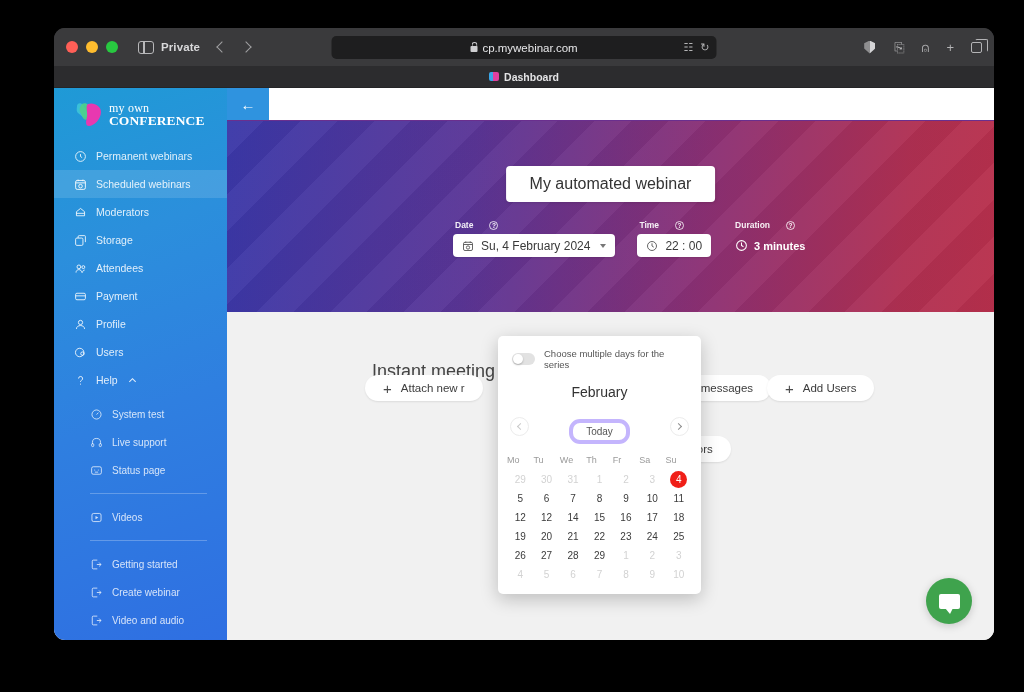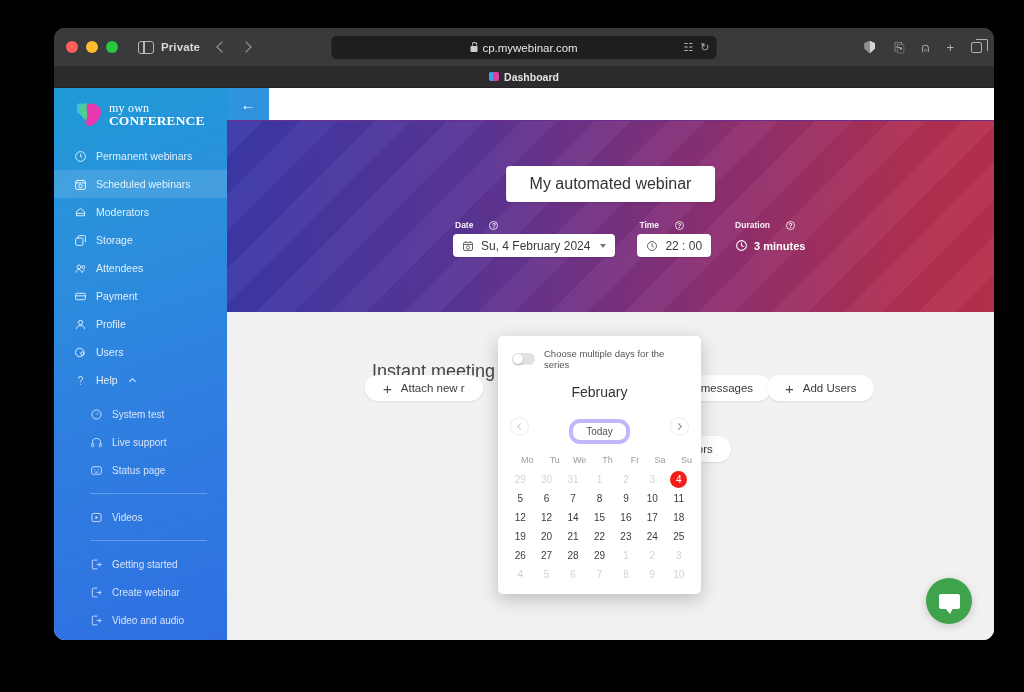--- a/index.html
+++ b/index.html
@@ -197,21 +197,21 @@
     display: flex; align-items: center; justify-content: center;
   }
   .nav-chev { width: 5px; height: 5px; border-top: 1.2px solid #c9c9c9; border-right: 1.2px solid #c9c9c9; }
   .nav-chev.left { transform: rotate(-135deg); margin-left: 1.5px; }
   .nav-chev.right { transform: rotate(45deg); margin-right: 1.5px; border-top-color: #8d8d8d; border-right-color: #8d8d8d; }
   .today-pill {
     border: 4px solid #c4b5fd; border-radius: 11px; padding: 3px 13px;
     font-size: 10px; color: #555; margin-top: 10px;
   }
   .cal-grid { display: grid; grid-template-columns: repeat(7, 1fr); padding: 0 9px; }
-  .cal-dow { text-align: right; font-size: 9px; color: #9a9a9a; padding: 3px 0 5px; }
+  .cal-dow { text-align: left; font-size: 9px; color: #9a9a9a; padding: 3px 0 5px; }
   .cal-day {
     text-align: center; font-size: 10px; color: #3b3b3b;
     height: 19px; line-height: 19px; position: relative;
   }
   .cal-day.muted { color: #d2d2d2; }
   .cal-day.sel span {
     display: inline-flex; align-items: center; justify-content: center;
     width: 17px; height: 17px; border-radius: 50%;
     background: #f01f18; color: #fff; font-size: 10px;
   }

